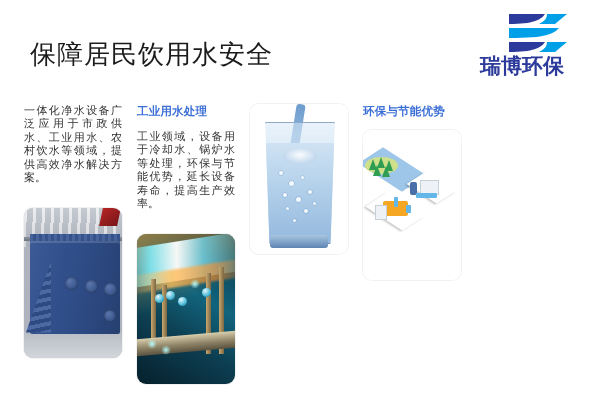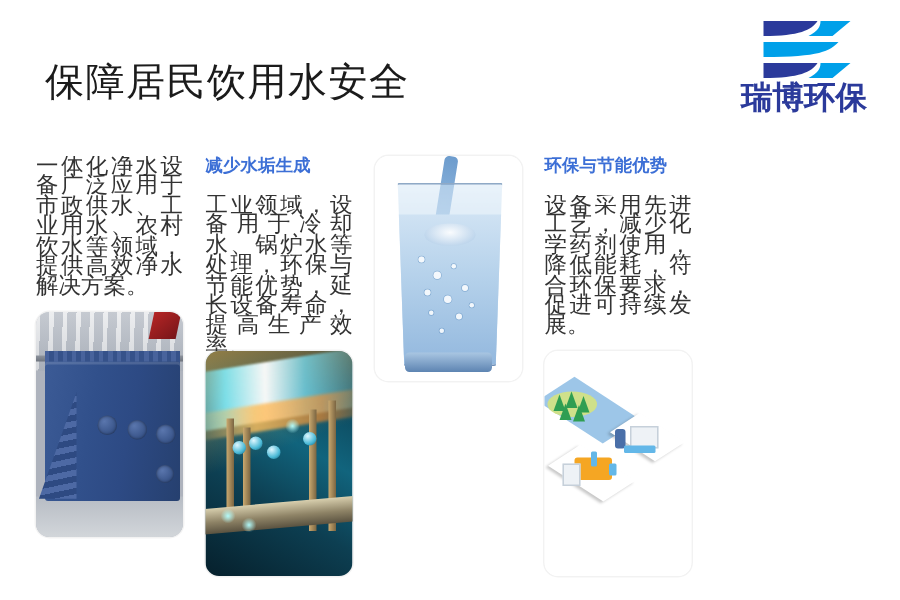--- a/index.html
+++ b/index.html
@@ -41,21 +41,21 @@
     left: 27px;
     top: 4px;
     width: 62px;
     height: 42px;
   }
   .brand-name {
     position: absolute;
     left: 0;
     top: 46px;
     width: 112px;
-    text-align: center;
+    text-align: left;
     font-size: 21px;
     line-height: 24px;
     font-weight: bold;
     letter-spacing: 0px;
     color: #2b3a9b;
     white-space: nowrap;
   }
 
   
   .columns {
@@ -74,21 +74,21 @@
   .col-heading {
     font-size: 11.5px;
     line-height: 14px;
     font-weight: bold;
     color: #3c6fd6;
     letter-spacing: 0.2px;
     white-space: nowrap;
     margin-bottom: 12px;
   }
   .col-body {
-    font-size: 15px;
+    font-size: 11px;
     line-height: 13.4px;
     color: #333333;
     text-align: justify;
     text-justify: inter-ideograph;
     height: 104px;
     overflow: hidden;
   }
 
   
   .photo {
@@ -323,21 +323,21 @@
         <div class="port" style="left:42%;top:46%;width:13px;height:13px;"></div>
         <div class="port" style="left:62%;top:48%;width:13px;height:13px;"></div>
         <div class="port" style="left:82%;top:50%;width:13px;height:13px;"></div>
         <div class="port" style="left:82%;top:68%;width:12px;height:12px;"></div>
       </div>
     </div>
   </div>
 
 
   <div class="column">
-    <div class="col-heading">减少水垢生成</div>
+    <div class="col-heading">工业用水处理</div>
     <div class="col-body">工业领域，设备用于冷却水、锅炉水等处理，环保与节能优势，延长设备寿命，提高生产效率。</div>
     <div class="photo">
       <div class="inner ph3">
         <div class="streak"></div>
         <div class="streak2"></div>
         <div class="vpipe" style="left:14%;top:30%;height:50%;"></div>
         <div class="vpipe" style="left:26%;top:34%;height:46%;"></div>
         <div class="vpipe" style="left:70%;top:26%;height:54%;"></div>
         <div class="vpipe" style="left:84%;top:22%;height:58%;"></div>
         <div class="bigpipe"></div>
@@ -370,21 +370,20 @@
           <div class="bub" style="left:40%;top:80%;width:3px;height:3px;"></div>
           <div class="bub" style="left:68%;top:66%;width:3px;height:3px;"></div>
         </div>
         <div class="base"></div>
       </div>
     </div>
   </div>
 
   <div class="column">
     <div class="col-heading">环保与节能优势</div>
-    <div class="col-body">设备采用先进工艺，减少化学药剂使用，降低能耗，符合环保要求，促进可持续发展。</div>
     <div class="photo">
       <div class="inner ph5">
         <div class="iso">
           <div class="lake" style="left:4%;top:4%;width:52%;height:30%;"></div>
           <div class="grass" style="left:2%;top:6%;width:34%;height:18%;"></div>
           <div class="tree" style="left:6%;top:8%;"></div>
           <div class="tree" style="left:14%;top:6%;"></div>
           <div class="tree" style="left:22%;top:9%;"></div>
           <div class="tree" style="left:10%;top:15%;"></div>
           <div class="tree" style="left:19%;top:16%;"></div>

